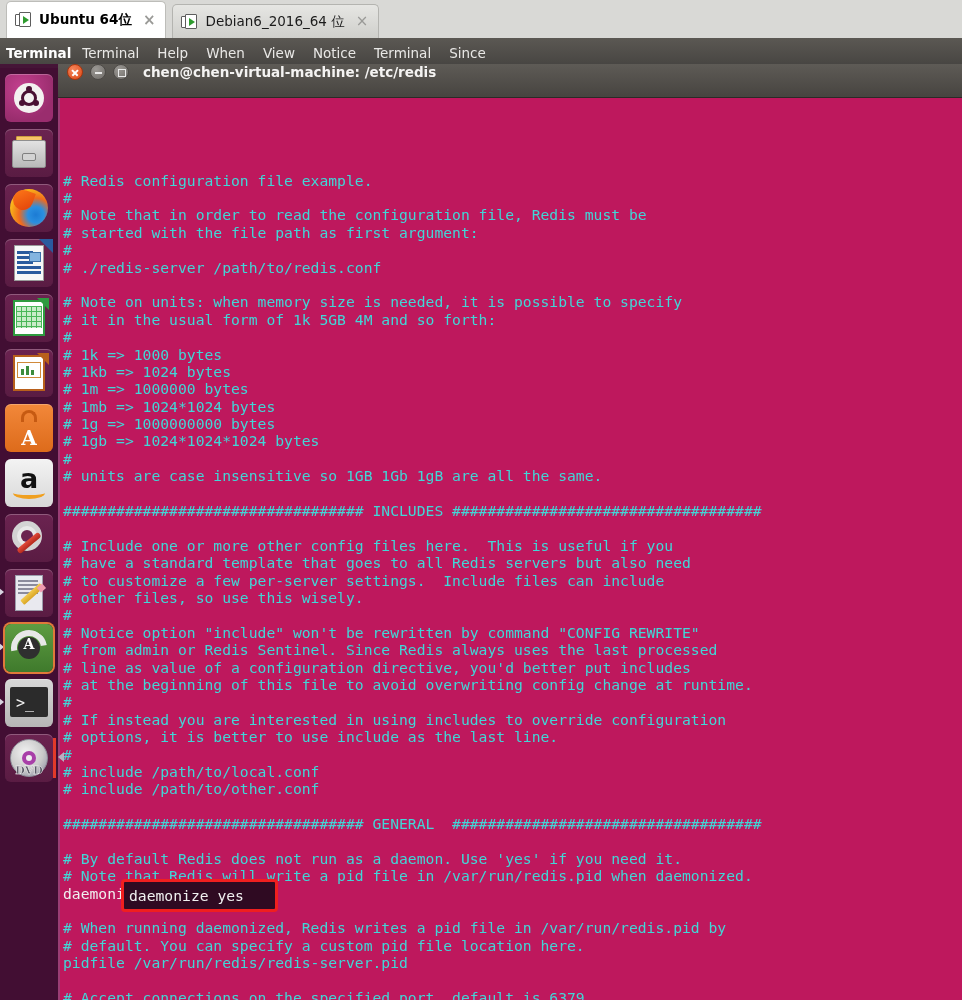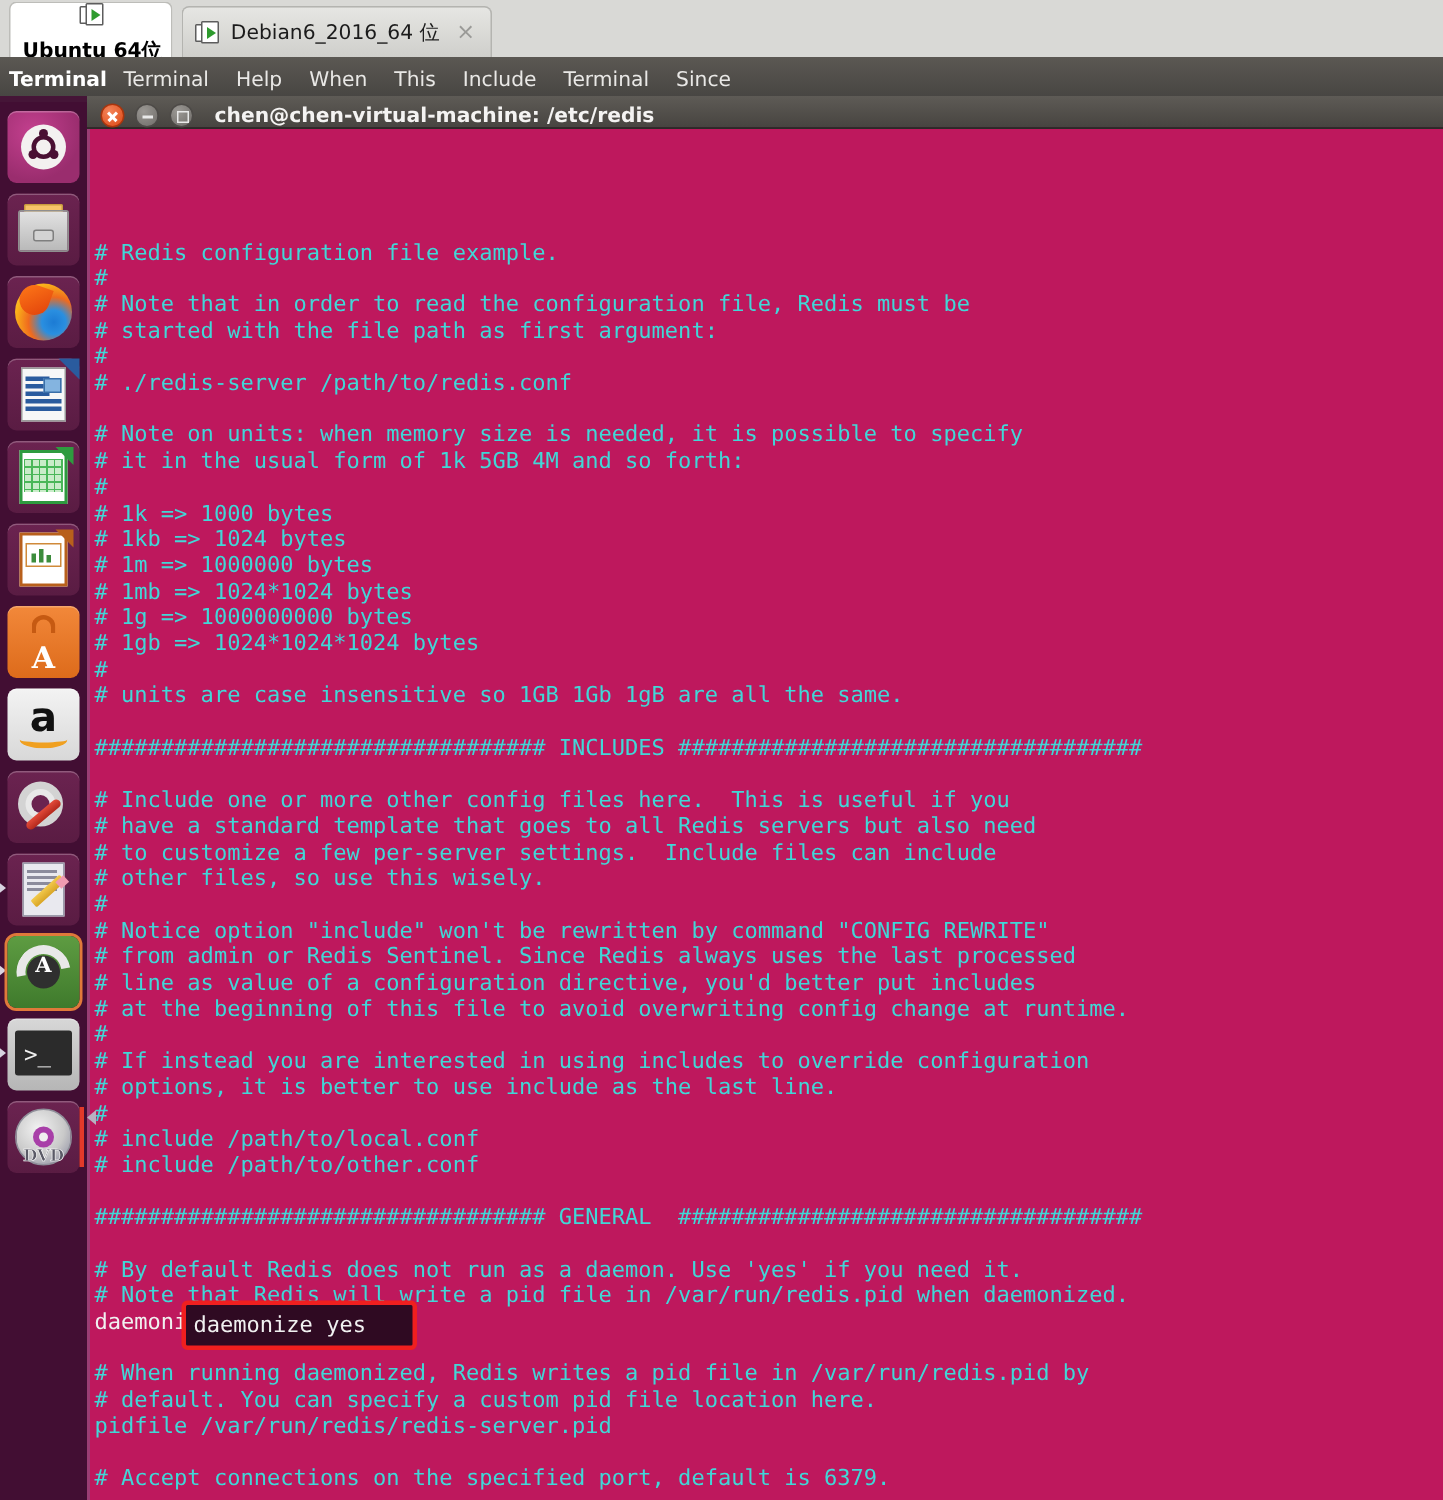--- a/index.html
+++ b/index.html
@@ -20,21 +20,20 @@
     height:34px; margin-left:6px;
     border:1px solid #b4b4b0; border-bottom:none;
     border-top-left-radius:5px; border-top-right-radius:5px;
     display:flex; align-items:center; padding:0 6px 0 8px; gap:7px;
     font-size:13px; color:#1b1b1b;
     background:linear-gradient(#e6e6e3,#cfcfcb);
   }
   .vm-tab.active {
     background:#ffffff; color:#000; font-weight:bold; height:37px;
     border-color:#bdbdb9;
-    flex-direction:column;
   }
   .vm-tab .tab-title { white-space:nowrap; font-size:13.5px; }
   .vm-tab.active .tab-title { font-weight:bold; }
   .tab-close {
     color:#9a9a97; font-size:15px; line-height:1; padding:0 4px; cursor:pointer;
   }
   .vm-icon { position:relative; width:17px; height:16px; flex:none; }
   .vm-icon .sheet-back {
     position:absolute; left:0; top:2px; width:10px; height:12px;
     border:1.6px solid #5d5d5d; background:#fff; border-radius:1px;
@@ -230,23 +229,23 @@
     -webkit-text-stroke:0.4px #fff;
   }
   .ic-dvd .edgebar { position:absolute; right:-3px; top:4px; width:3px; height:40px; background:#e23a2a; }
 
   
   #termwin {
     position:absolute; left:58px; top:64px; width:904px; height:936px;
     background:#2f0a22;
   }
   #titlebar {
-    height:22px; width:100%;
+    height:34px; width:100%;
     background:linear-gradient(#5e5b56,#474440);
-    display:flex; align-items:flex-end; padding-left:9px; gap:7px;
+    display:flex; align-items:flex-start; padding-left:9px; gap:7px;
     border-bottom:1px solid #2c2a27;
   }
   .wbtn { width:16px; height:16px; border-radius:50%; position:relative; }
   .wbtn.close { background:radial-gradient(circle at 35% 30%,#f4845a,#dd4814); border:1px solid #a8350e; }
   .wbtn.min   { background:radial-gradient(circle at 35% 30%,#9b9894,#6f6c68); border:1px solid #4d4a47; }
   .wbtn.max   { background:radial-gradient(circle at 35% 30%,#9b9894,#6f6c68); border:1px solid #4d4a47; }
   .wbtn.close::before, .wbtn.close::after {
     content:""; position:absolute; left:3px; top:6.5px; width:8px; height:1.6px; background:#fff;
   }
   .wbtn.close::before { transform:rotate(45deg); }
@@ -317,22 +316,22 @@
     <span class="tab-title">Debian6_2016_64 位</span>
     <span class="tab-close">×</span>
   </div>
 </div>
 
 <div id="menubar">
   <span class="menu-app">Terminal</span>
   <span class="menu-item">Terminal</span>
   <span class="menu-item">Help</span>
   <span class="menu-item">When</span>
-  <span class="menu-item">This</span>
-  <span class="menu-item">Include</span>
+  <span class="menu-item">View</span>
+  <span class="menu-item">Notice</span>
   <span class="menu-item">Terminal</span>
   <span class="menu-item">Since</span>
 </div>
 
 <div id="launcher">
 
   <div class="lnch ic-ubuntu">
     <span class="tile">
       <span class="circ"></span>
         <span class="cof"></span>

